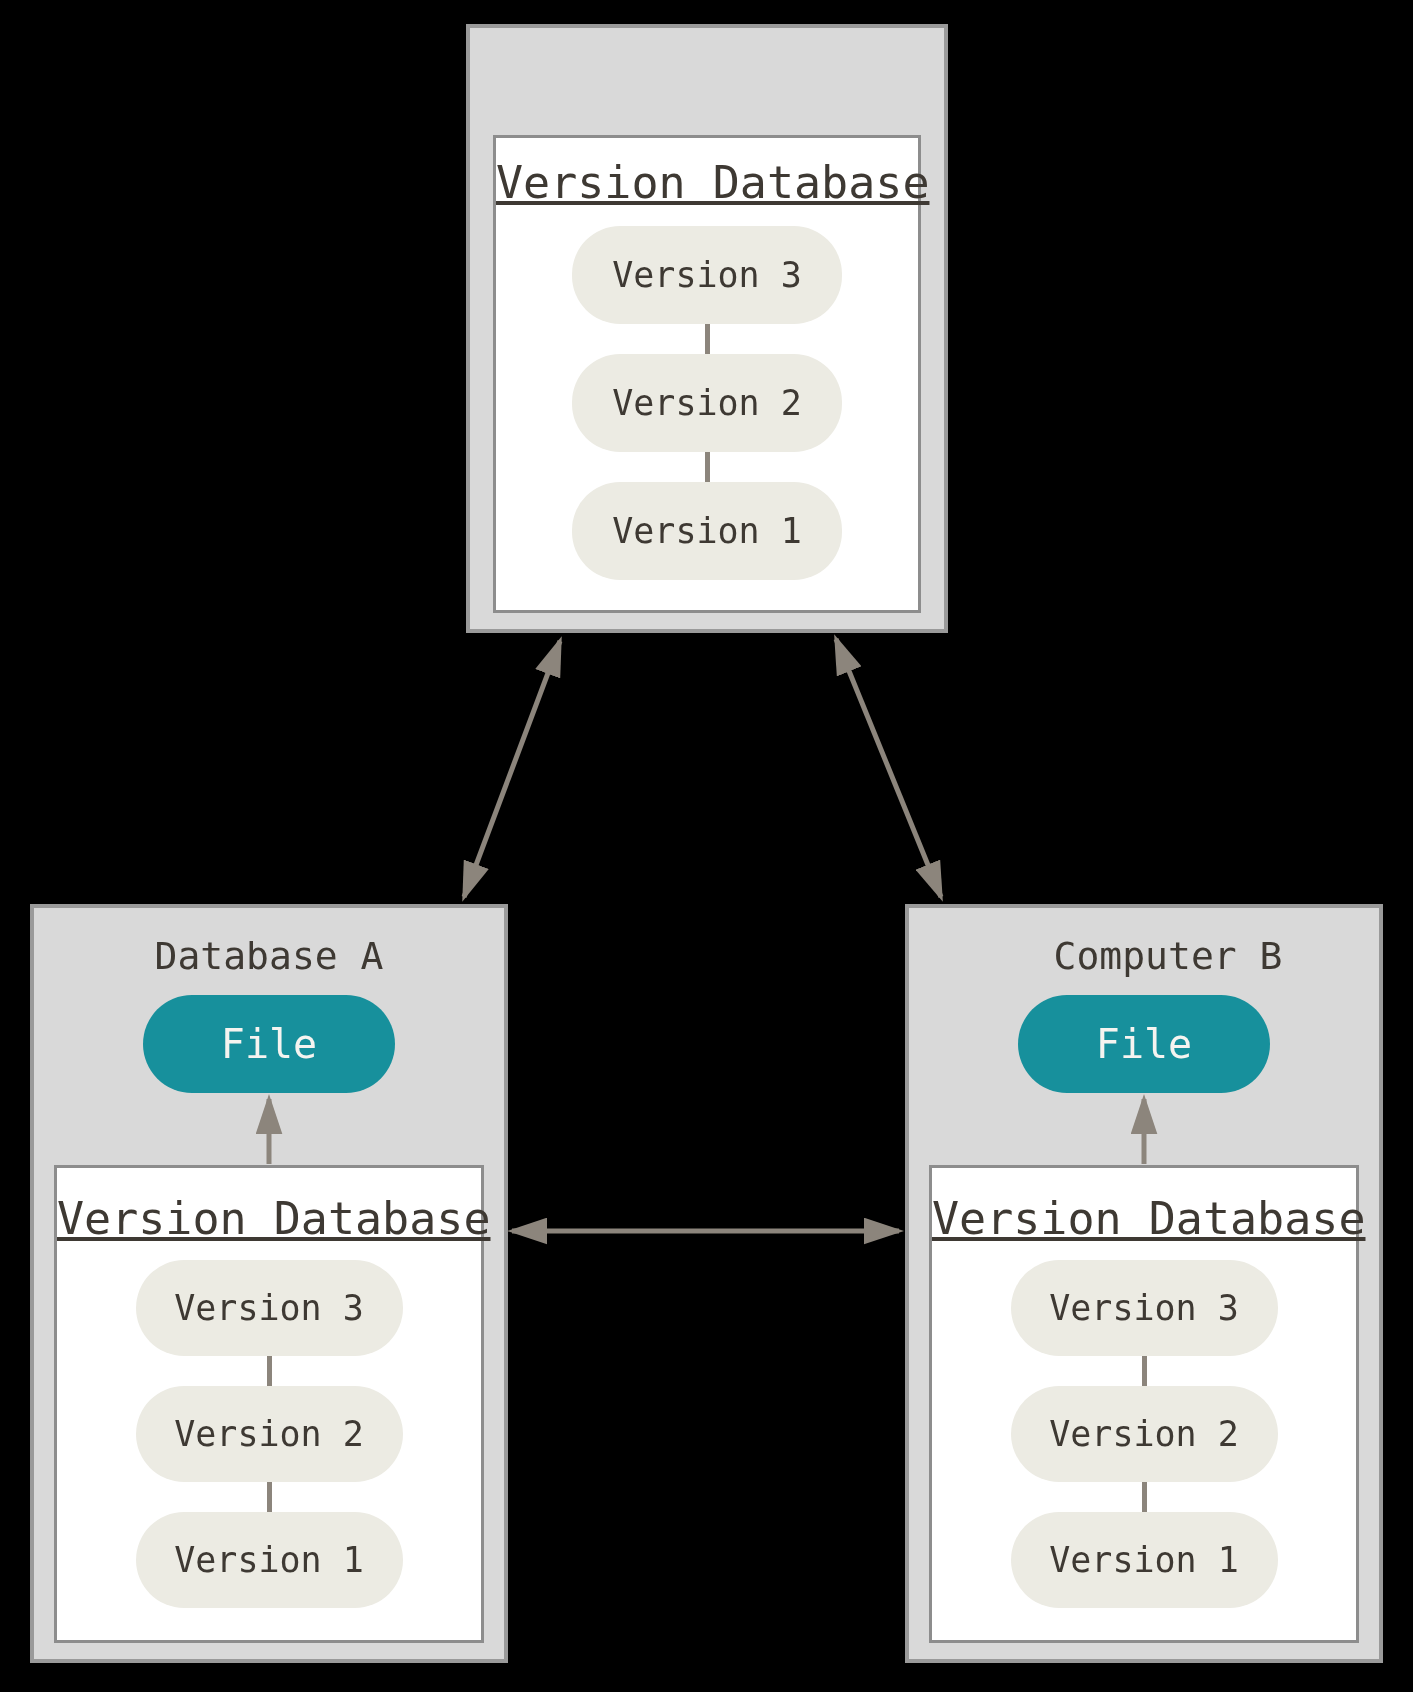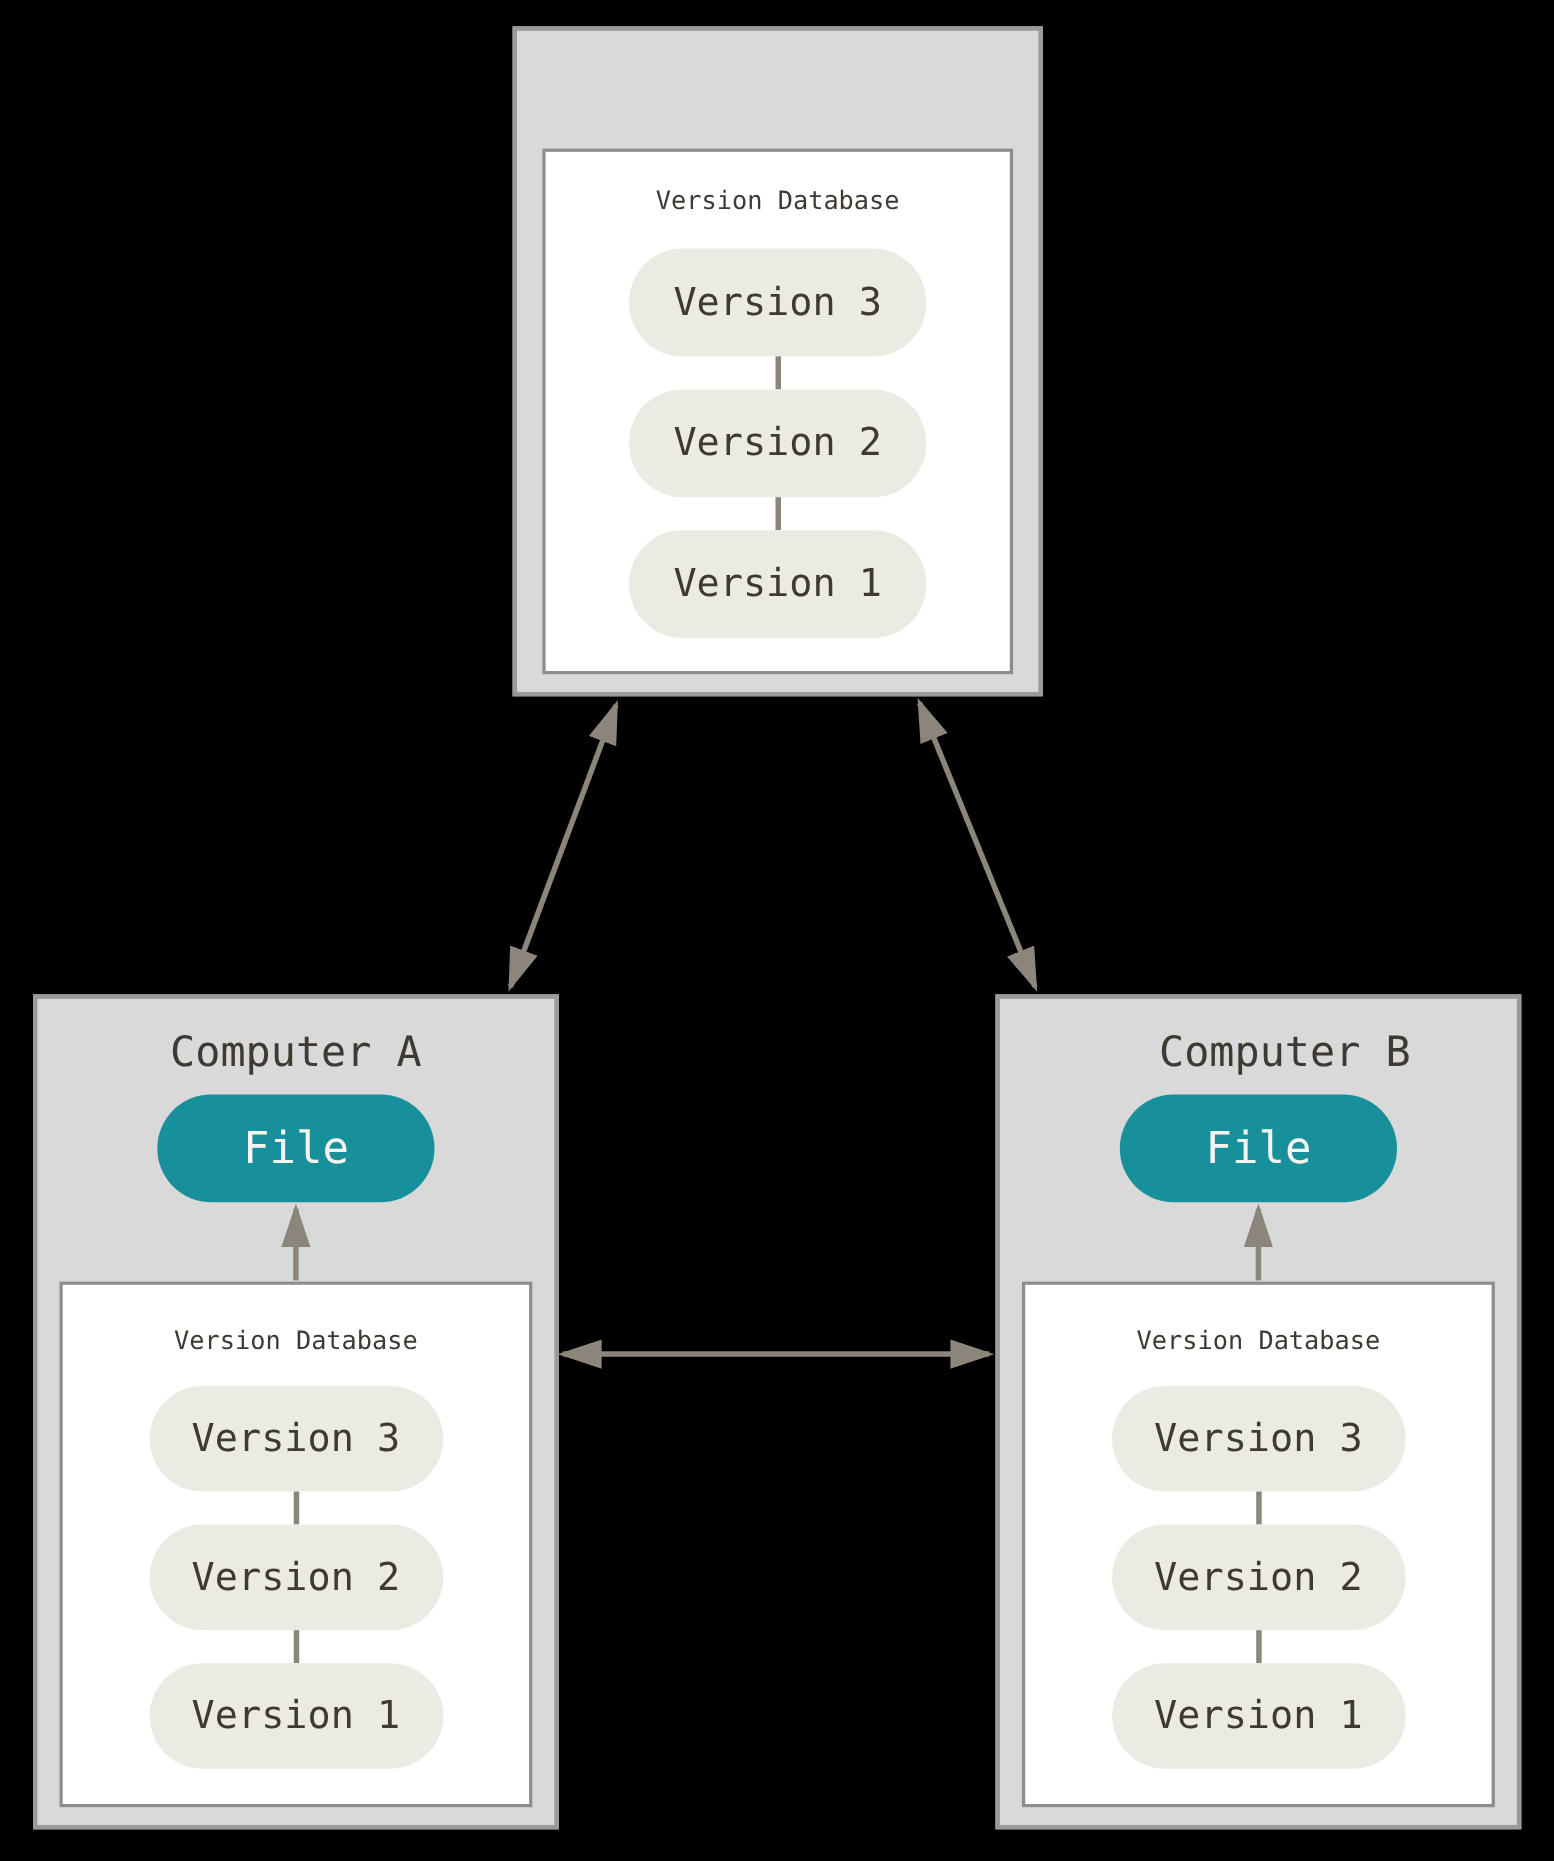--- a/index.html
+++ b/index.html
@@ -47,24 +47,24 @@
   .inner-box{
     position:absolute;
     left:50%;
     transform:translateX(-50%);
     background:var(--inner-fill);
     border:3px solid var(--inner-border);
   }
   #server-inner{top:107px;width:428px;height:478px;}
   #computer-a-inner,#computer-b-inner{top:257px;width:430px;height:478px;}
   .db-heading{
-    text-align:center;
-    font-size:23px;
+    font-size:45px;
     line-height:42px;
     white-space:nowrap;
+    text-decoration:underline;
   }
   #server-inner .db-heading{padding-top:24px;}
   #computer-a-inner .db-heading,#computer-b-inner .db-heading{padding-top:30px;}
   .pill-stack{
     display:flex;
     flex-direction:column;
     align-items:center;
   }
   #server-inner .pill-stack{margin-top:22px;}
   #computer-a-inner .pill-stack,#computer-b-inner .pill-stack{margin-top:20px;}
@@ -124,21 +124,21 @@
         <div class="version-pill">Version 3</div>
         <div class="version-link"></div>
         <div class="version-pill">Version 2</div>
         <div class="version-link"></div>
         <div class="version-pill">Version 1</div>
       </div>
     </div>
   </div>
 
   <div class="outer-box" id="computer-a-box">
-    <div class="box-title">Computer A</div>
+    <div class="box-title">Database A</div>
     <div class="file-pill">File</div>
     <div class="inner-box" id="computer-a-inner">
       <div class="db-heading">Version Database</div>
       <div class="pill-stack">
         <div class="version-pill">Version 3</div>
         <div class="version-link"></div>
         <div class="version-pill">Version 2</div>
         <div class="version-link"></div>
         <div class="version-pill">Version 1</div>
       </div>

